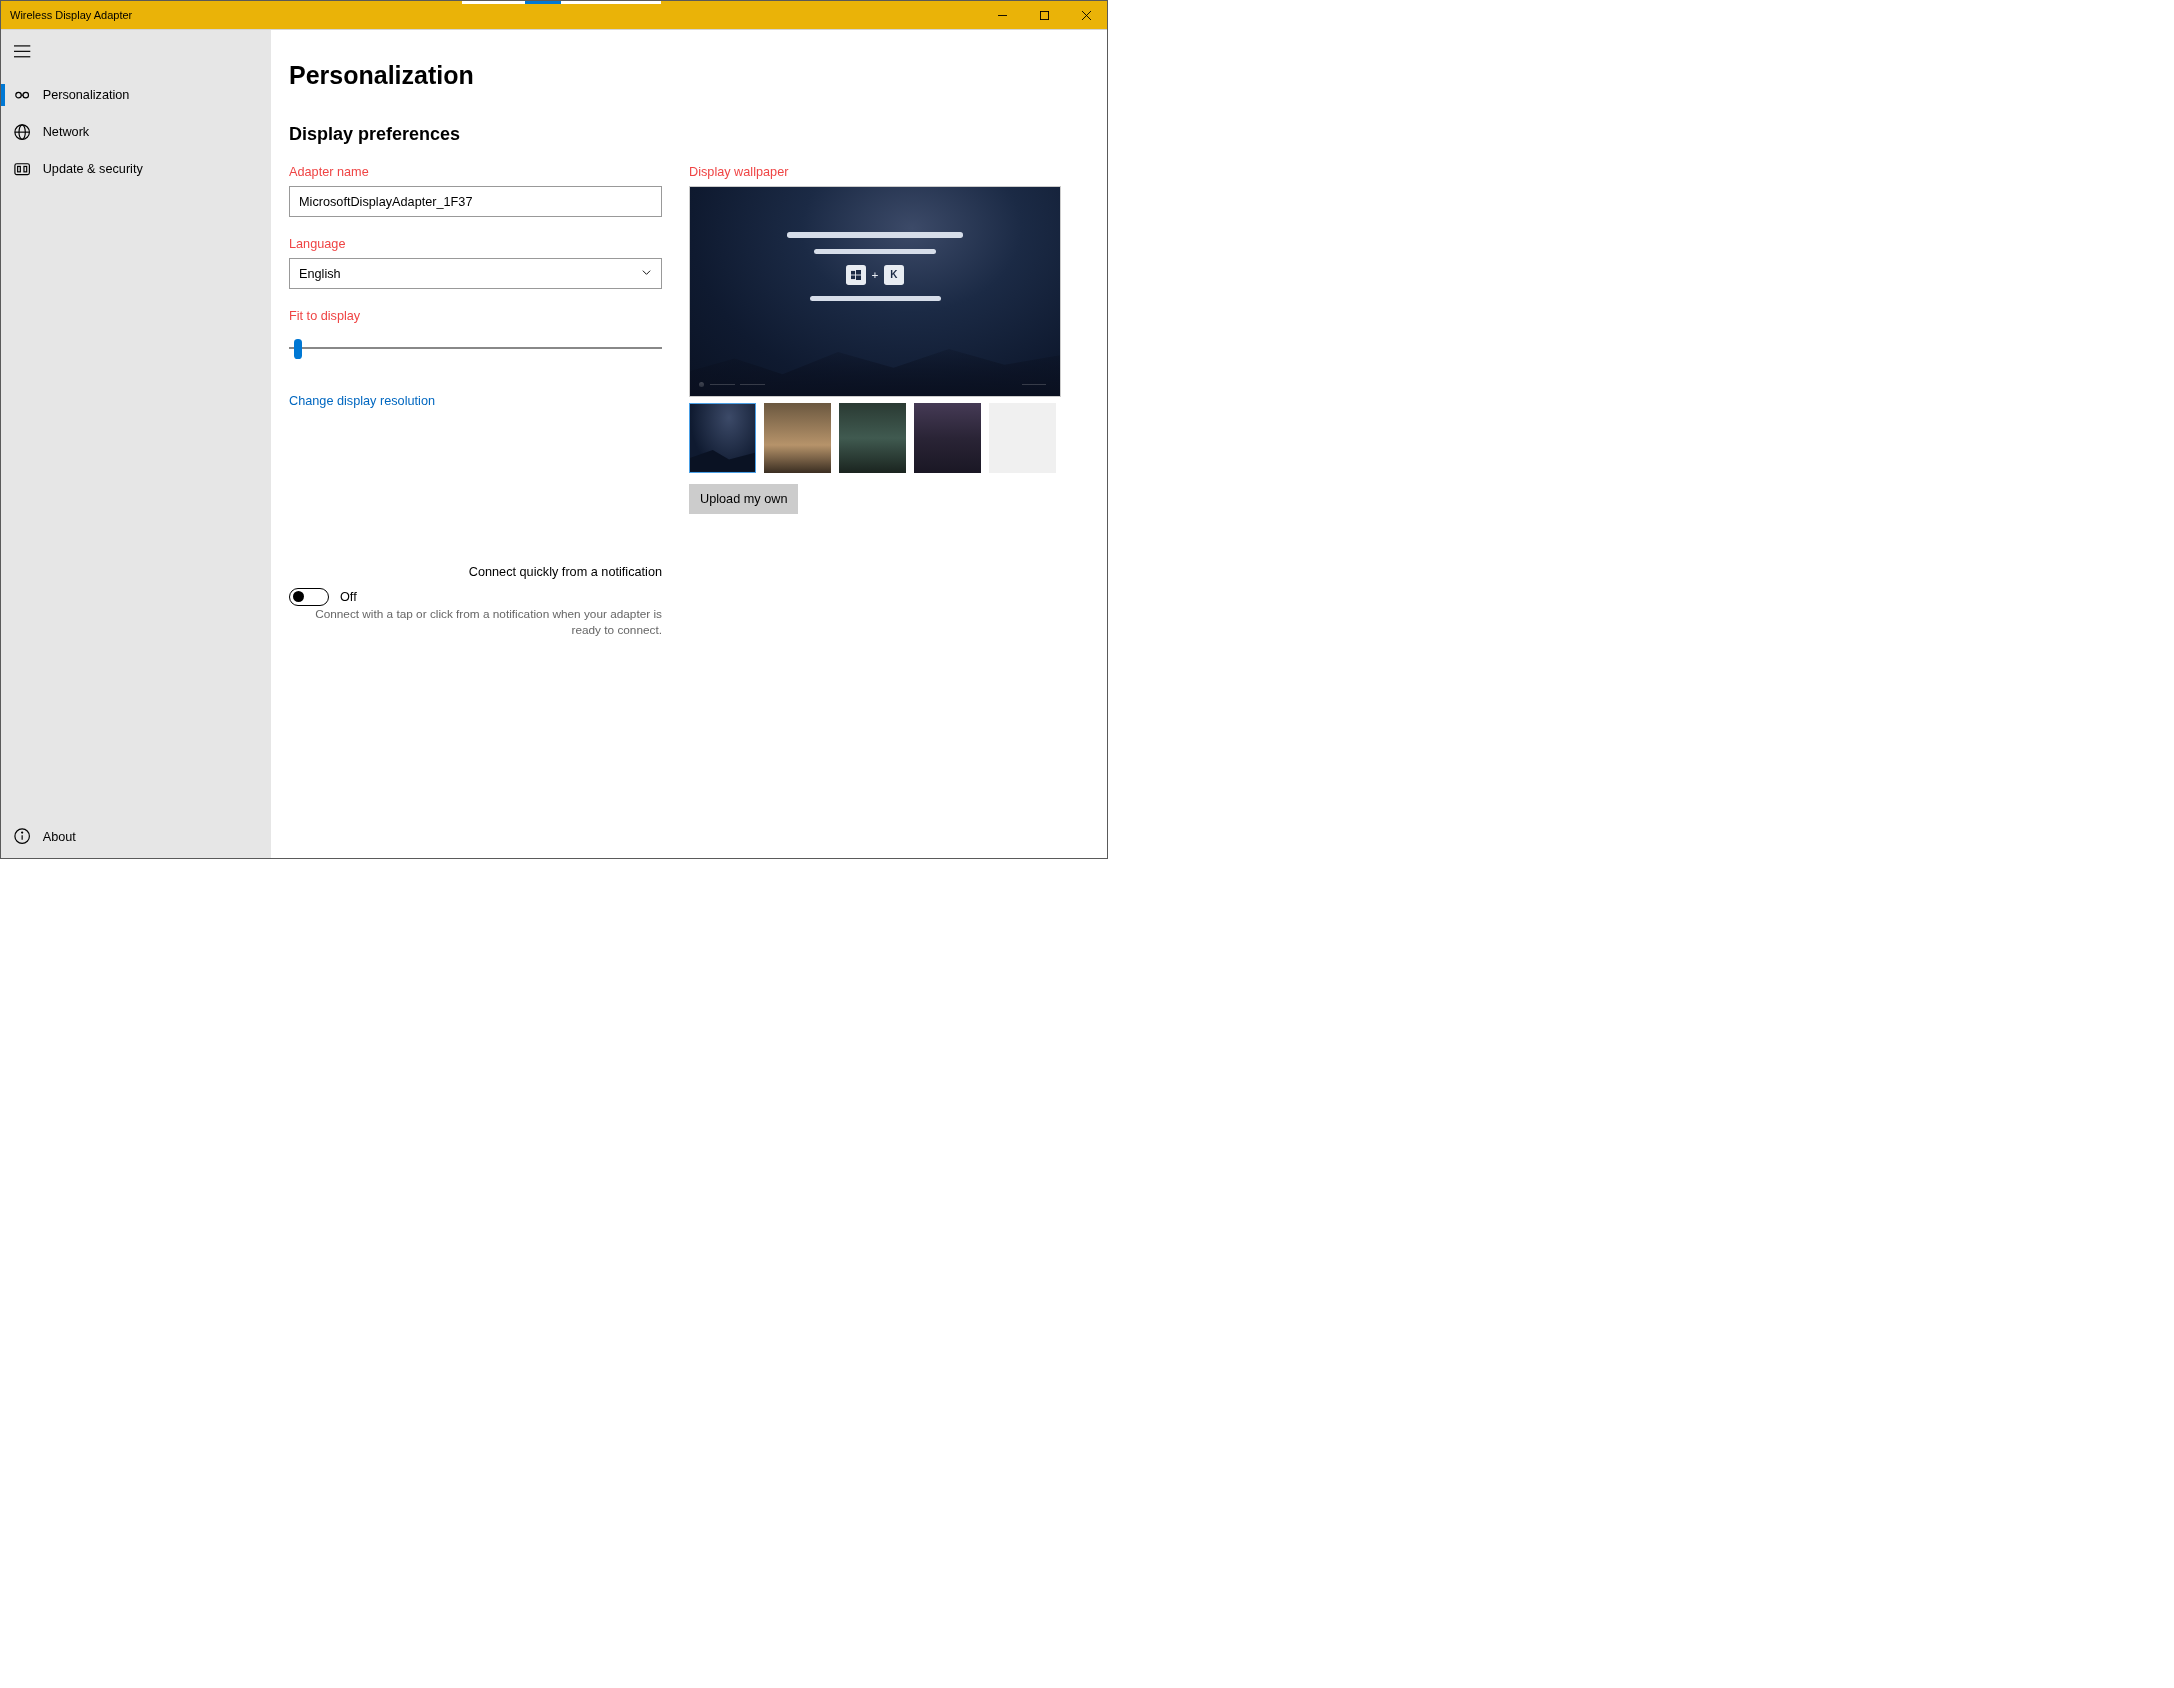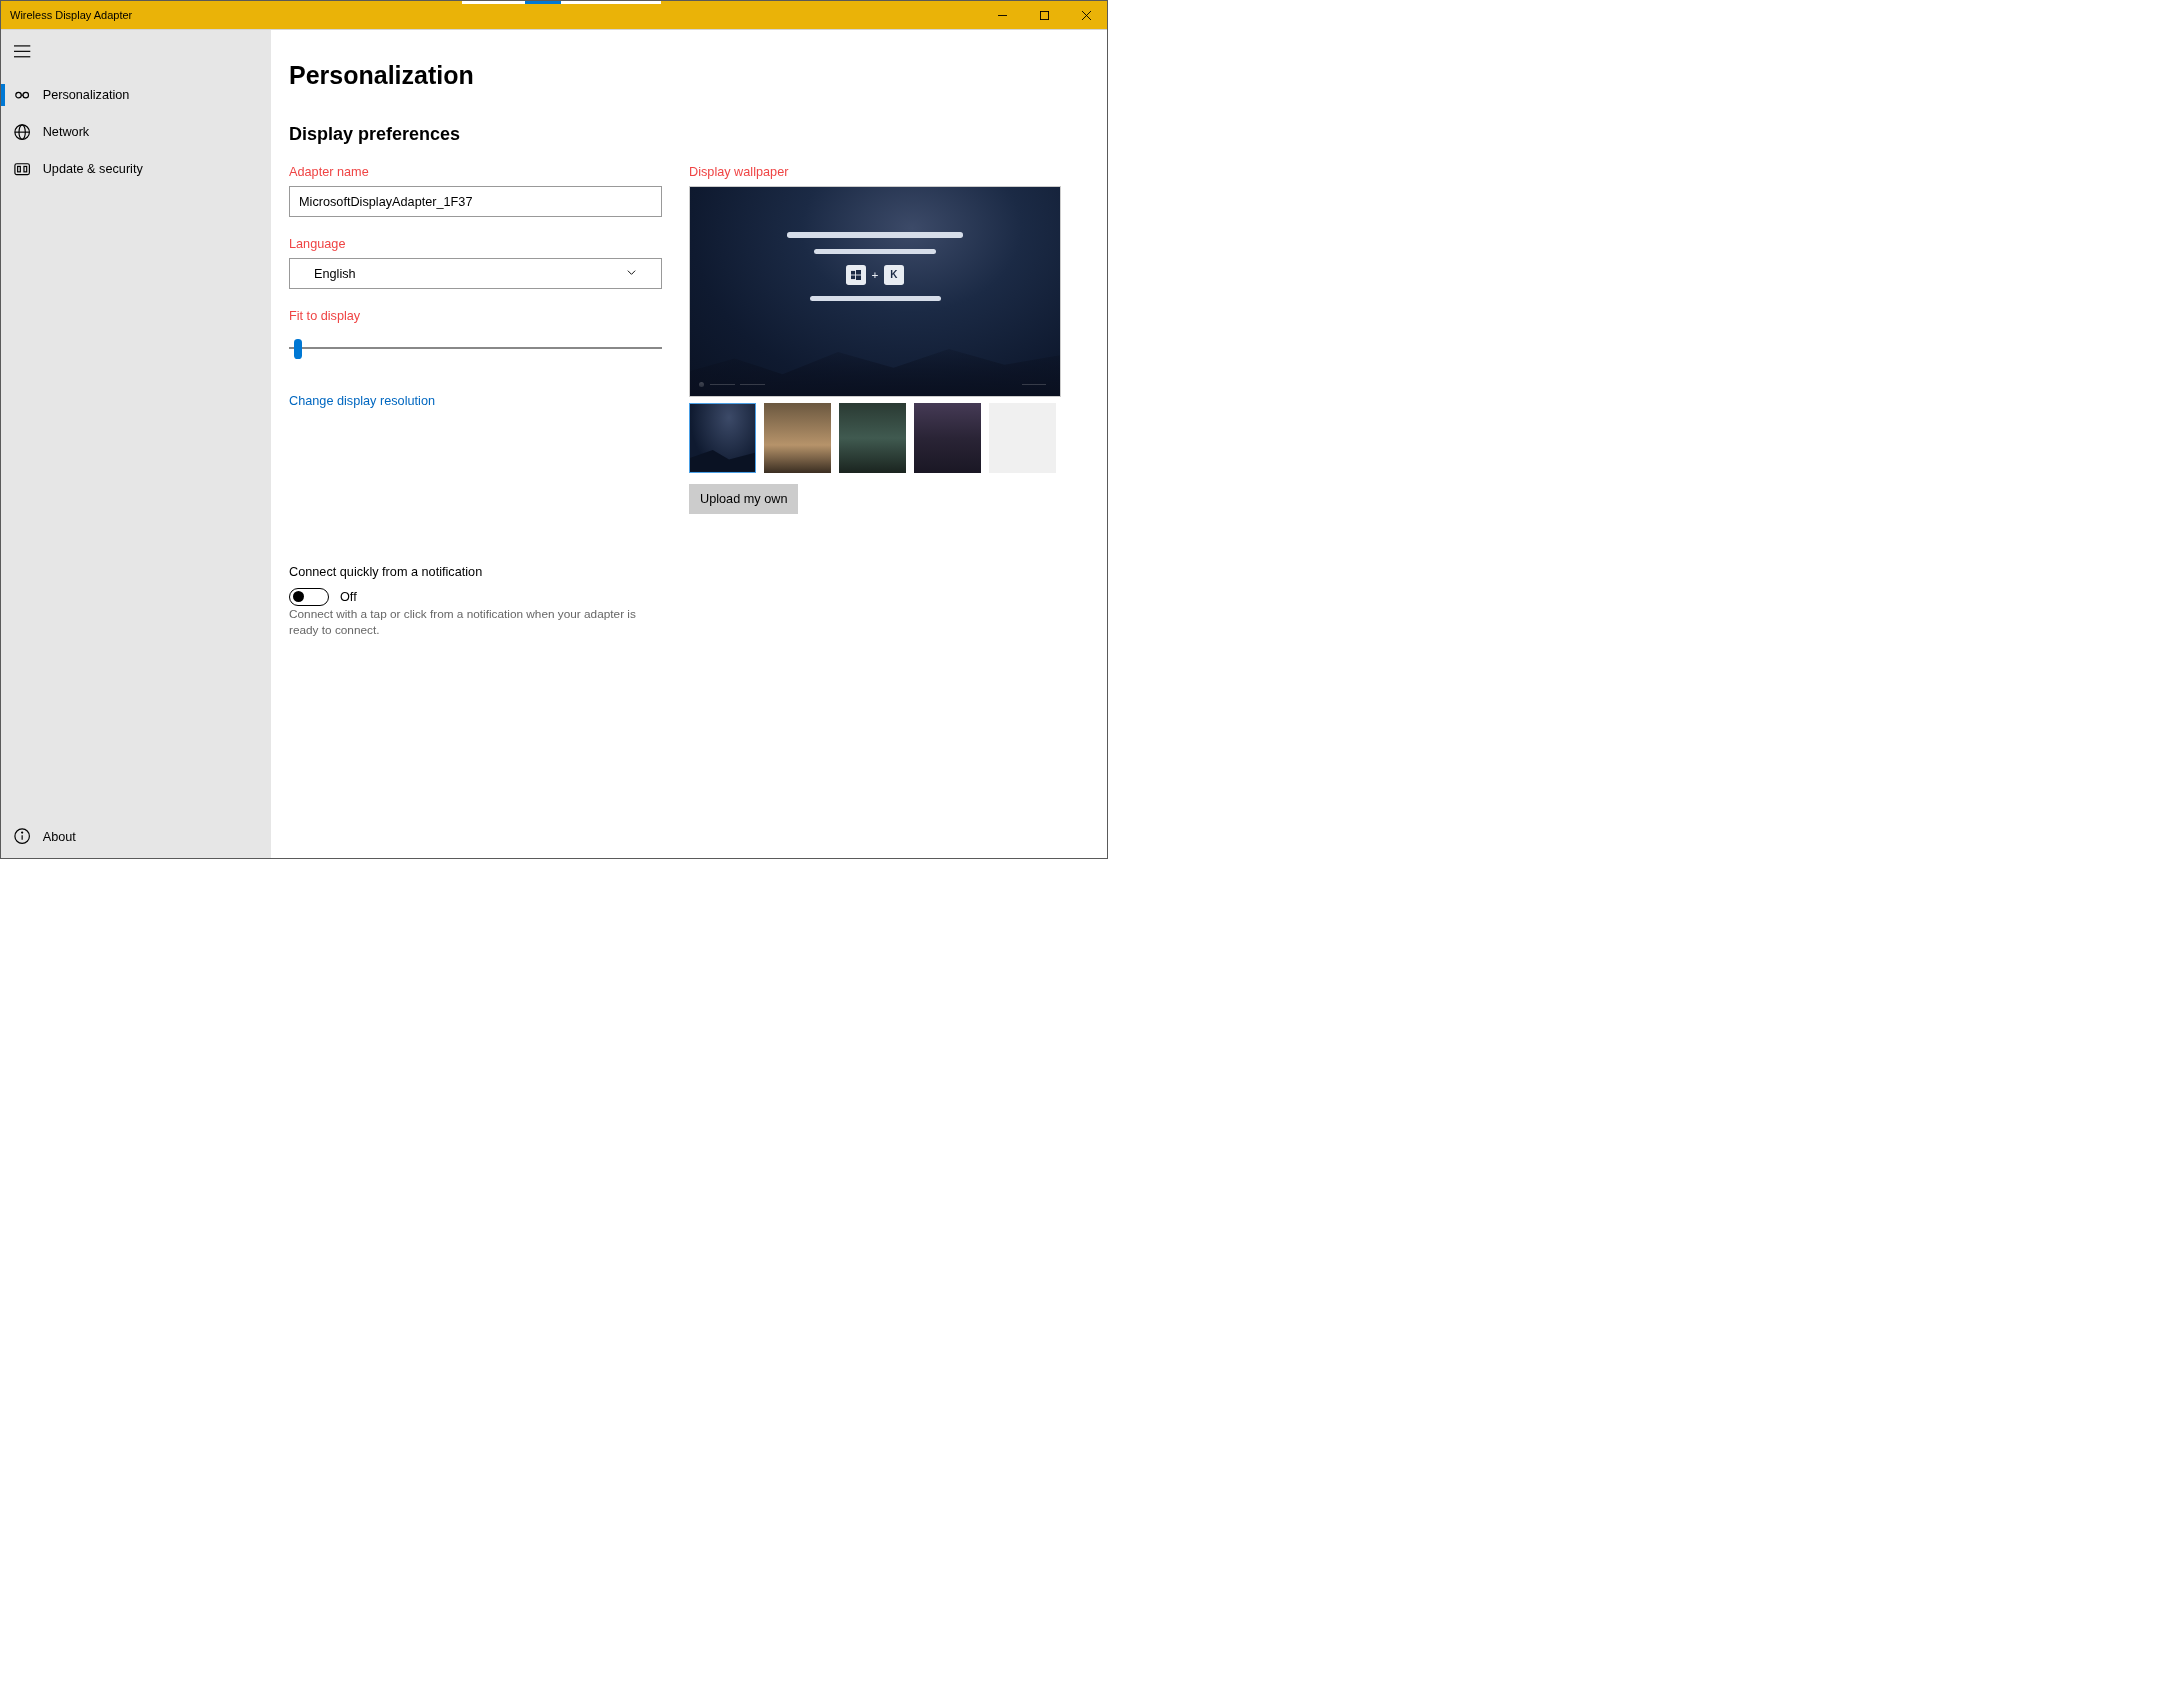--- a/index.html
+++ b/index.html
@@ -38,21 +38,21 @@
   
   .content { flex: 1; background: #fff; padding: 31px 18px 18px 18px; overflow: auto; }
   .page-title { font-size: 25px; font-weight: 600; margin-bottom: 34px; }
   .section-title { font-size: 18px; font-weight: 600; margin-bottom: 20px; }
   .cols { display: flex; gap: 27px; }
   .col-left { width: 373px; }
   .col-right { flex: 1; max-width: 373px; }
 
   .field-label { font-size: 12.7px; color: #ef4444; margin-bottom: 7.2px; }
   .text-input { width: 100%; height: 31px; border: 0.9px solid #999; padding: 0 9px; font-size: 12.7px; background: #fff; }
-  .select { width: 100%; height: 31px; border: 0.9px solid #999; padding: 0 24px; font-size: 12.7px; background: #fff; display: flex; align-items: center; justify-content: space-between; }
+  .select { width: 100%; height: 31px; border: 0.9px solid #999; padding: 0 9px; font-size: 12.7px; background: #fff; display: flex; align-items: center; justify-content: space-between; }
   .select-chevron svg { width: 11px; height: 11px; }
   .gap { height: 20px; }
 
   .slider-wrap { padding-top: 7.2px; }
   .slider-track { position: relative; height: 20px; display: flex; align-items: center; }
   .slider-line { height: 1.8px; width: 100%; background: #888; }
   .slider-thumb { position: absolute; left: 5.4px; top: 0.9px; width: 7.2px; height: 20px; border-radius: 3.6px; background: #0078d4; }
 
   .link { color: #0067c0; font-size: 12.7px; margin-top: 36px; display: inline-block; }
 
@@ -80,21 +80,21 @@
   .t2 { background: linear-gradient(180deg, #6b5840 0%, #b6936a 60%, #3a2e22 100%); }
   .t3 { background: linear-gradient(180deg, #2a3a33 0%, #405a50 50%, #1a241f 100%); }
   .t4 { background: linear-gradient(180deg, #453a55 0%, #2a2436 50%, #1a1724 100%); }
   .t5 { background: #f0f0f0; }
 
   .upload-btn { margin-top: 11px; background: #ccc; border: none; height: 30px; padding: 0 11px; font-size: 12.7px; color: #000; }
 
   
   .options-section { margin-top: 51px; }
   .opt-cols { display: flex; gap: 27px; margin-top: 20px; }
-  .opt-col { width: 373px; }
+  .opt-col { width: 373px; text-align: right; }
   .opt-label { font-size: 12.7px; margin-bottom: 9px; }
   .toggle-row { display: flex; align-items: center; gap: 11px; }
   .toggle { width: 40px; height: 18px; border-radius: 9px; position: relative; }
   .toggle.off { background: #fff; border: 0.9px solid #000; }
   .toggle.off .knob { width: 11px; height: 11px; border-radius: 50%; background: #000; position: absolute; left: 2.7px; top: 2.7px; }
   .toggle.on { background: #0078d4; }
   .toggle.on .knob { width: 11px; height: 11px; border-radius: 50%; background: #fff; position: absolute; right: 2.7px; top: 3.6px; }
   .toggle-text { font-size: 12.7px; }
   .opt-desc { font-size: 11.8px; color: #666; margin-top: 0; line-height: 1.4; }
 </style>

